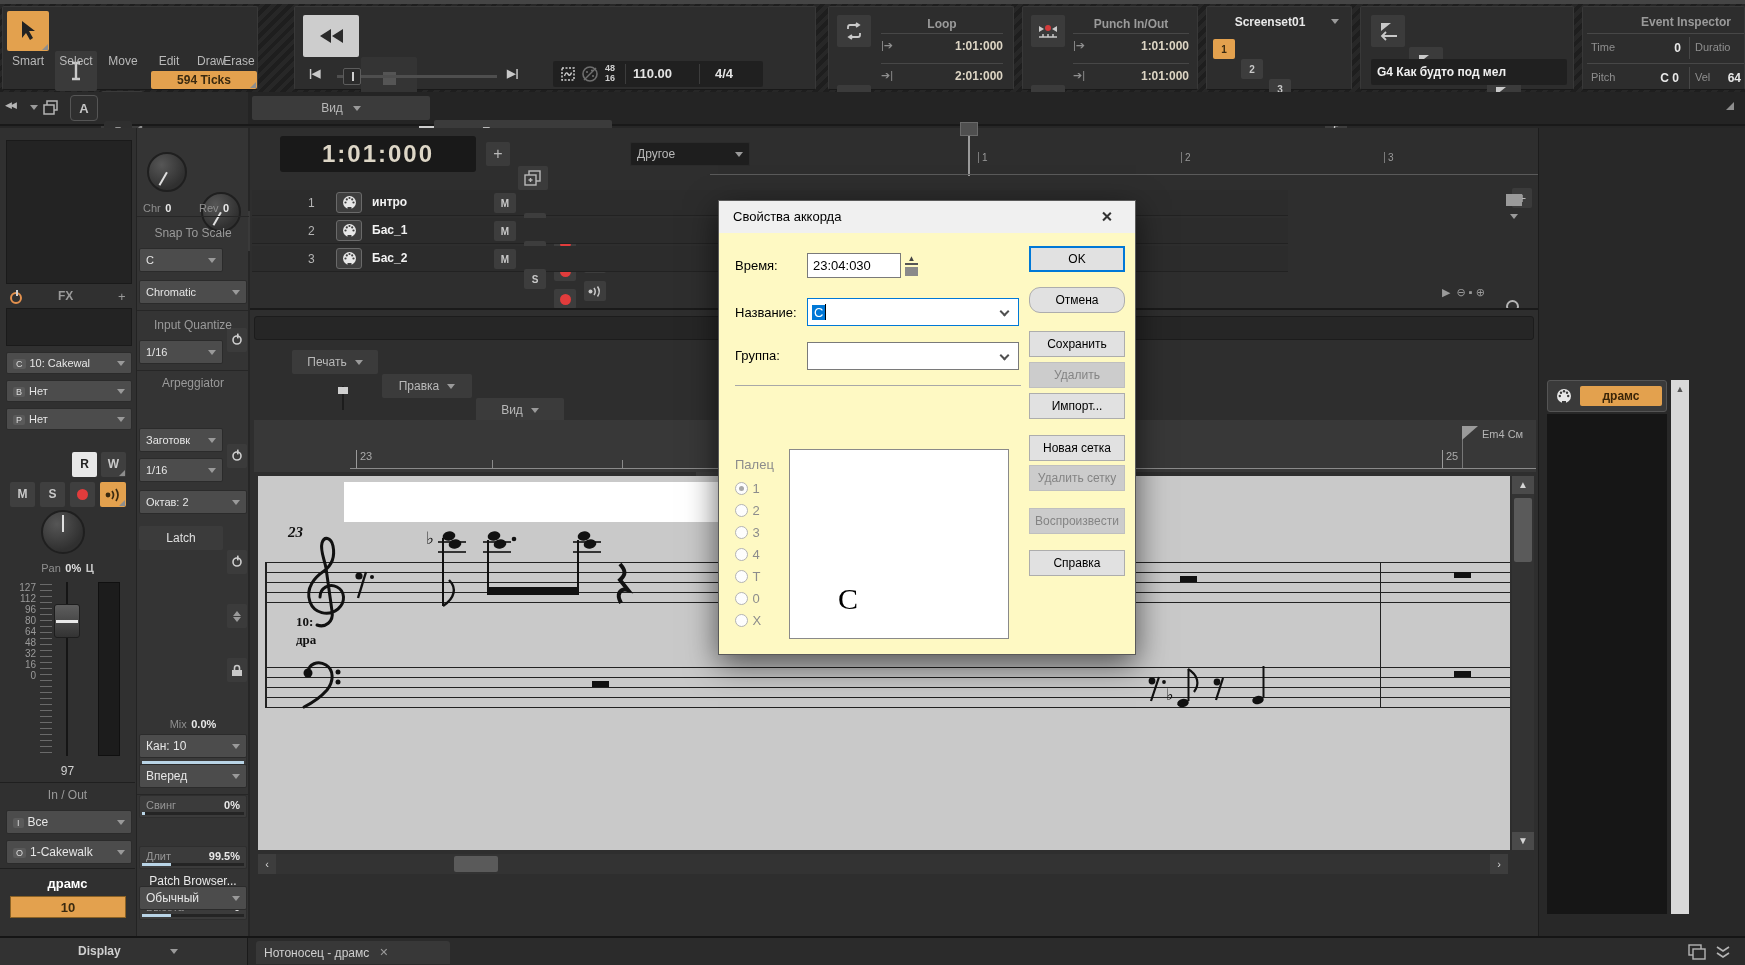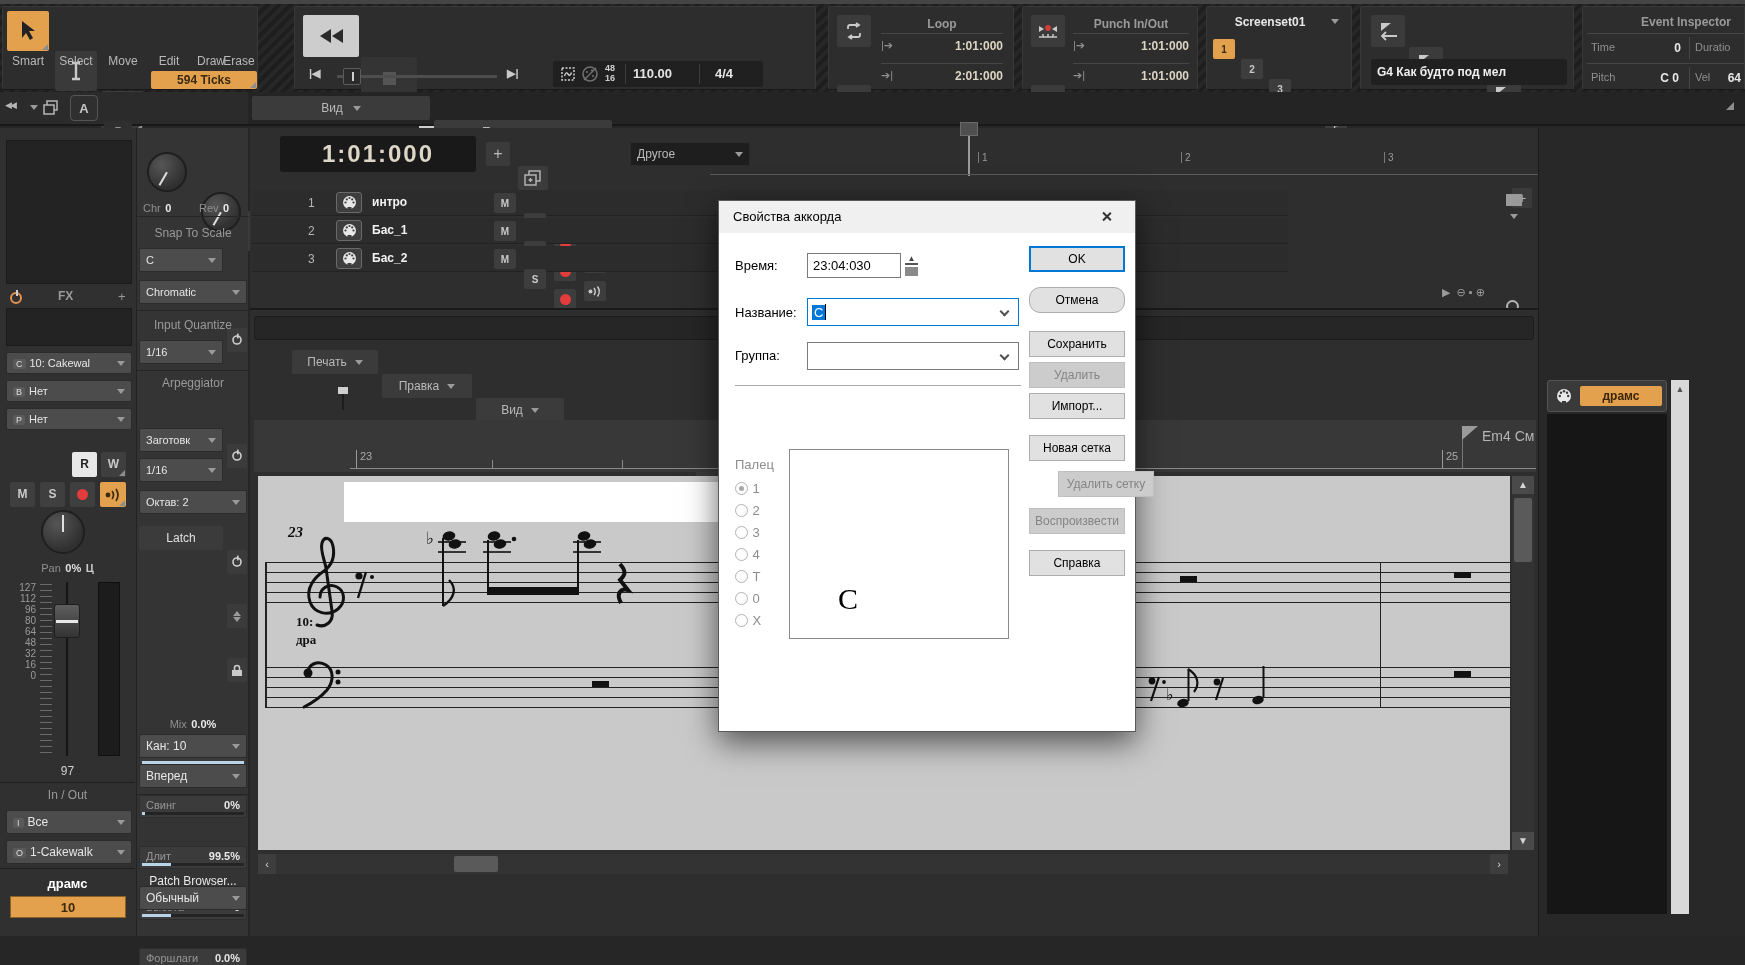--- a/index.html
+++ b/index.html
@@ -698,21 +698,21 @@
       </div>
 
     <div class="r" style="left:4px;top:110px;width:1282px;height:52px;background:#383838;overflow:hidden;">
       <div class="r" style="left:96px;top:48px;width:1186px;height:1px;background:#8a8a8a;"></div>
       <div class="r" style="left:102px;top:30px;color:#aaa;font-size:11px;border-left:1px solid #9a9a9a;padding-left:3px;height:18px;">23</div>
       <div class="r" style="left:238px;top:40px;width:1px;height:8px;background:#8a8a8a;"></div>
       <div class="r" style="left:368px;top:40px;width:1px;height:8px;background:#8a8a8a;"></div>
       <div class="r" style="left:1188px;top:30px;color:#aaa;font-size:11px;border-left:1px solid #9a9a9a;padding-left:3px;height:18px;">25</div>
       <div class="r" style="left:1208px;top:6px;width:1px;height:42px;background:#777;"></div>
       <div class="r" style="left:1208px;top:6px;width:0;height:0;border-top:14px solid #9a9a9a;border-right:16px solid transparent;"></div>
-      <div class="r" style="left:1228px;top:8px;color:#b5b5b5;font-size:14px;white-space:nowrap;">Em4 См</div>
+      <div class="r" style="left:1228px;top:8px;color:#b5b5b5;font-size:11px;white-space:nowrap;">Em4 См</div>
     </div>
 
     <div class="r" style="left:8px;top:166px;width:1252px;height:374px;background:#c9c9c9;overflow:hidden;">
       <div class="r" style="left:86px;top:6px;width:560px;height:40px;background:#ffffff;"></div>
       <div class="r" style="left:30px;top:48px;font-family:'Liberation Serif',serif;font-weight:bold;font-style:italic;font-size:15px;color:#111;">23</div>
       <div class="r" style="left:38px;top:138px;font-family:'Liberation Serif',serif;font-weight:bold;font-size:13px;color:#111;">10:</div>
       <div class="r" style="left:38px;top:156px;font-family:'Liberation Serif',serif;font-weight:bold;font-size:13px;color:#111;">дра</div>
       <svg class="r" style="left:0;top:0;" width="1252" height="374">
 
         <g stroke="#222" stroke-width="1" shape-rendering="crispEdges">
@@ -812,22 +812,39 @@
           </svg>
         </span>
       <span class="r" style="left:32px;top:5px;width:82px;height:20px;background:#e3a14e;border-radius:2px;color:#3a2508;font-size:12px;font-weight:bold;text-align:center;line-height:20px;">драмс</span>
     </div>
     <div class="r" style="left:8px;top:286px;width:120px;height:500px;background:#161616;"></div>
     <div class="r" style="left:132px;top:252px;width:18px;height:534px;background:#d9d9d9;">
       <div class="r" style="left:0;top:4px;width:18px;text-align:center;color:#555;font-size:9px;">▲</div>
     </div>
   </div>
 
-
-  <div class="r" style="left:718px;top:200px;width:418px;height:532px;background:#ffffff;border:1px solid #5a5a5a;box-shadow:0 10px 30px rgba(0,0,0,.6);z-index:10;">
+  <div class="r" style="left:0;top:936px;width:1745px;height:29px;background:#2b2b2b;border-top:2px solid #151515;">
+    <div class="r" style="left:0;top:0;width:248px;height:27px;background:#323232;border-right:1px solid #1a1a1a;">
+      <span class="r" style="left:78px;top:6px;color:#cfcfcf;font-size:12px;font-weight:bold;">Display</span>
+      <span class="r dd-arrow" style="left:170px;top:11px;"></span>
+    </div>
+    <div class="r" style="left:256px;top:3px;width:194px;height:23px;background:#383838;border-radius:3px 3px 0 0;display:flex;align-items:center;padding:0 8px;">
+      <span style="color:#cfcfcf;font-size:12px;">Нотоносец - драмс</span>
+      <span style="margin-left:10px;color:#9a9a9a;font-size:11px;">✕</span>
+    </div>
+    <svg class="r" style="left:1688px;top:6px;" width="20" height="16">
+        <rect x="1" y="1" width="12" height="10" fill="none" stroke="#b5b5b5" stroke-width="1.4"></rect>
+        <rect x="5" y="5" width="12" height="10" fill="#2b2b2b" stroke="#b5b5b5" stroke-width="1.4"></rect>
+      </svg>
+    <svg class="r" style="left:1714px;top:6px;" width="18" height="16">
+        <path d="M3 3 L9 7 L15 3 M3 9 L9 13 L15 9" fill="none" stroke="#b5b5b5" stroke-width="1.6"></path>
+      </svg>
+  </div>
+
+  <div class="r" style="left:718px;top:200px;width:418px;height:455px;background:#fef9c3;border:1px solid #5a5a5a;box-shadow:0 10px 30px rgba(0,0,0,.6);z-index:10;">
     <div class="r" style="left:0;top:0;width:416px;height:32px;background:#f0f0f0;">
       <span class="r" style="left:14px;top:8px;color:#000;font-size:13px;">Свойства аккорда</span>
       <span class="r" style="left:382px;top:10px;"><span class="xline"></span></span>
     </div>
     <div class="r" style="left:16px;top:57px;color:#000;font-size:13px;">Время:</div>
     <div class="r" style="left:88px;top:52px;width:94px;height:25px;background:#fff;border:1px solid #7a7a7a;color:#000;font-size:13px;line-height:23px;padding-left:5px;">23:04:030</div>
     <div class="r" style="left:186px;top:52px;width:15px;height:25px;">
       <span class="r" style="left:0;top:1px;width:13px;height:11px;border-bottom:2px solid #555;text-align:center;font-size:8px;color:#444;">▲</span>
       <span class="r" style="left:0;top:14px;width:13px;height:9px;background:#8a8a8a;"></span>
     </div>
@@ -855,18 +872,18 @@
     </div>
     <div class="r" style="left:70px;top:248px;width:220px;height:190px;background:#fff;border:1px solid #8a8a8a;">
       <span class="r" style="left:48px;top:132px;font-family:'Liberation Serif',serif;font-size:30px;color:#000;">C</span>
     </div>
     <div class="winbtn def" style="left:310px;top:45px;">OK</div>
     <div class="winbtn" style="left:310px;top:86px;border-radius:11px;">Отмена</div>
     <div class="winbtn" style="left:310px;top:130px;">Сохранить</div>
     <div class="winbtn dis" style="left:310px;top:161px;">Удалить</div>
     <div class="winbtn" style="left:310px;top:192px;">Импорт...</div>
     <div class="winbtn" style="left:310px;top:234px;">Новая сетка</div>
-    <div class="winbtn dis" style="left:310px;top:270px;margin-left:29px;">Удалить сетку</div>
+    <div class="winbtn dis" style="left:310px;top:264px;">Удалить сетку</div>
     <div class="winbtn dis" style="left:310px;top:307px;">Воспроизвести</div>
     <div class="winbtn" style="left:310px;top:349px;">Справка</div>
   </div>
 
 </div>
 
 </body></html>

